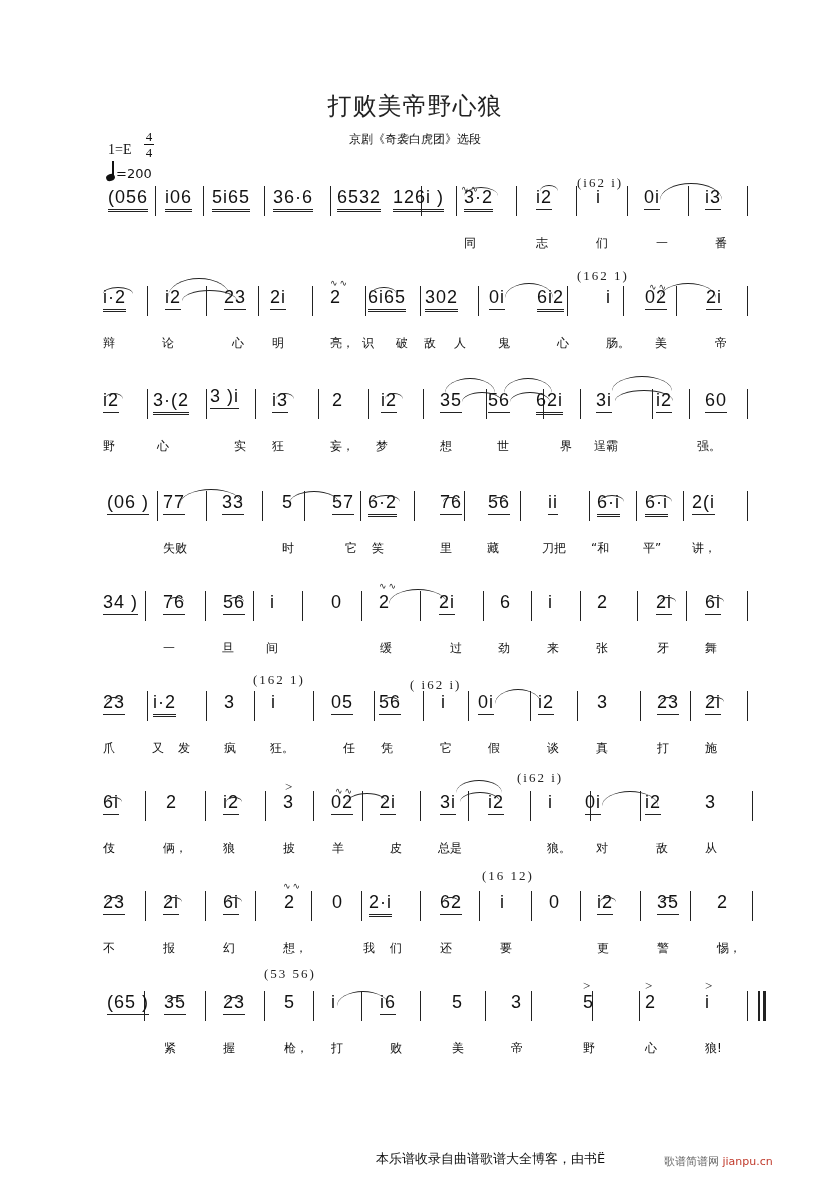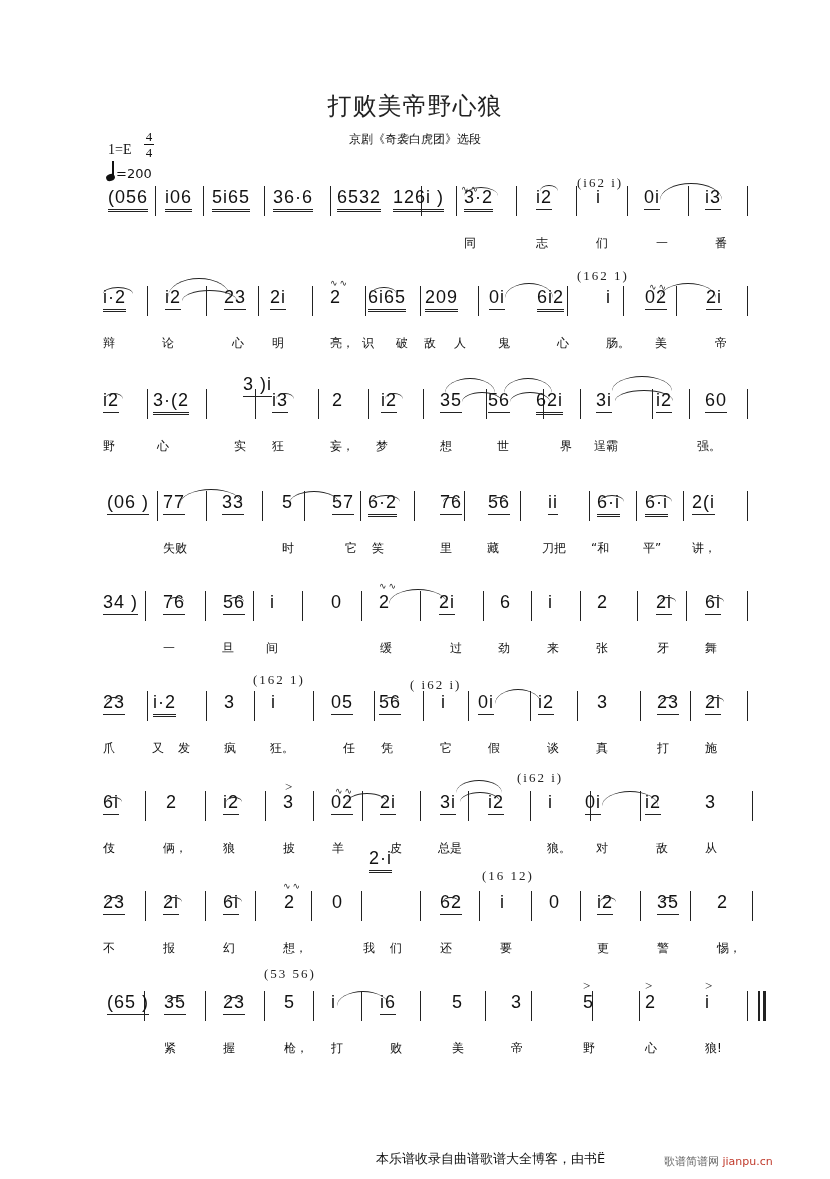--- a/index.html
+++ b/index.html
@@ -88,21 +88,21 @@
     <div class="bar" style="left: 567px; top: 286px;"></div>
     <div class="bar" style="left: 623px; top: 286px;"></div>
     <div class="bar" style="left: 676px; top: 286px;"></div>
     <div class="bar" style="left: 747px; top: 286px;"></div>
     <div class="notes ul2" style="left: 103px; top: 287px;">i·2</div>
     <div class="notes ul" style="left: 165px; top: 287px;">i2</div>
     <div class="notes ul" style="left: 224px; top: 287px;">23</div>
     <div class="notes ul" style="left: 270px; top: 287px;">2i</div>
     <div class="notes " style="left: 330px; top: 287px;">2</div>
     <div class="notes ul2" style="left: 368px; top: 287px;">6i65</div>
-    <div class="notes ul2" style="left: 425px; top: 287px;">209</div>
+    <div class="notes ul2" style="left: 425px; top: 287px;">302</div>
     <div class="notes ul" style="left: 489px; top: 287px;">0i</div>
     <div class="notes ul2" style="left: 537px; top: 287px;">6i2</div>
     <div class="notes " style="left: 606px; top: 287px;">i</div>
     <div class="notes ul" style="left: 645px; top: 287px;">02</div>
     <div class="notes ul" style="left: 706px; top: 287px;">2i</div>
     <div class="lyric" style="left: 103px; top: 335px;">辩</div>
     <div class="lyric" style="left: 162px; top: 335px;">论</div>
     <div class="lyric" style="left: 232px; top: 335px;">心</div>
     <div class="lyric" style="left: 272px; top: 335px;">明</div>
     <div class="lyric" style="left: 330px; top: 335px;">亮，</div>
@@ -129,21 +129,21 @@
     <div class="bar" style="left: 368px; top: 389px;"></div>
     <div class="bar" style="left: 423px; top: 389px;"></div>
     <div class="bar" style="left: 486px; top: 389px;"></div>
     <div class="bar" style="left: 543px; top: 389px;"></div>
     <div class="bar" style="left: 580px; top: 389px;"></div>
     <div class="bar" style="left: 652px; top: 389px;"></div>
     <div class="bar" style="left: 689px; top: 389px;"></div>
     <div class="bar" style="left: 747px; top: 389px;"></div>
     <div class="notes ul" style="left: 103px; top: 390px;">i2</div>
     <div class="notes ul2" style="left: 153px; top: 390px;">3·(2</div>
-    <div class="notes ul" style="left: 210px; top: 374px; margin-left: 33px;">3 )i</div>
+    <div class="notes ul" style="left: 210px; top: 386px;">3 )i</div>
     <div class="notes ul" style="left: 272px; top: 390px;">i3</div>
     <div class="notes " style="left: 332px; top: 390px;">2</div>
     <div class="notes ul" style="left: 381px; top: 390px;">i2</div>
     <div class="notes ul" style="left: 440px; top: 390px;">35</div>
     <div class="notes ul" style="left: 488px; top: 390px;">56</div>
     <div class="notes ul2" style="left: 536px; top: 390px;">62i</div>
     <div class="notes ul" style="left: 596px; top: 390px;">3i</div>
     <div class="notes ul" style="left: 656px; top: 390px;">i2</div>
     <div class="notes ul" style="left: 705px; top: 390px;">60</div>
     <div class="lyric" style="left: 103px; top: 438px;">野</div>
@@ -341,21 +341,21 @@
     <div class="bar" style="left: 531px; top: 891px;"></div>
     <div class="bar" style="left: 580px; top: 891px;"></div>
     <div class="bar" style="left: 640px; top: 891px;"></div>
     <div class="bar" style="left: 690px; top: 891px;"></div>
     <div class="bar" style="left: 752px; top: 891px;"></div>
     <div class="notes ul" style="left: 103px; top: 892px;">23</div>
     <div class="notes ul" style="left: 163px; top: 892px;">2i</div>
     <div class="notes ul" style="left: 223px; top: 892px;">6i</div>
     <div class="notes " style="left: 284px; top: 892px;">2</div>
     <div class="notes " style="left: 332px; top: 892px;">0</div>
-    <div class="notes ul2" style="left: 369px; top: 848px;">2·i</div>
+    <div class="notes ul2" style="left: 369px; top: 892px;">2·i</div>
     <div class="notes ul" style="left: 440px; top: 892px;">62</div>
     <div class="notes " style="left: 500px; top: 892px;">i</div>
     <div class="notes " style="left: 549px; top: 892px;">0</div>
     <div class="notes ul" style="left: 597px; top: 892px;">i2</div>
     <div class="notes ul" style="left: 657px; top: 892px;">35</div>
     <div class="notes " style="left: 717px; top: 892px;">2</div>
     <div class="lyric" style="left: 103px; top: 940px;">不</div>
     <div class="lyric" style="left: 163px; top: 940px;">报</div>
     <div class="lyric" style="left: 223px; top: 940px;">幻</div>
     <div class="lyric" style="left: 283px; top: 940px;">想，</div>

